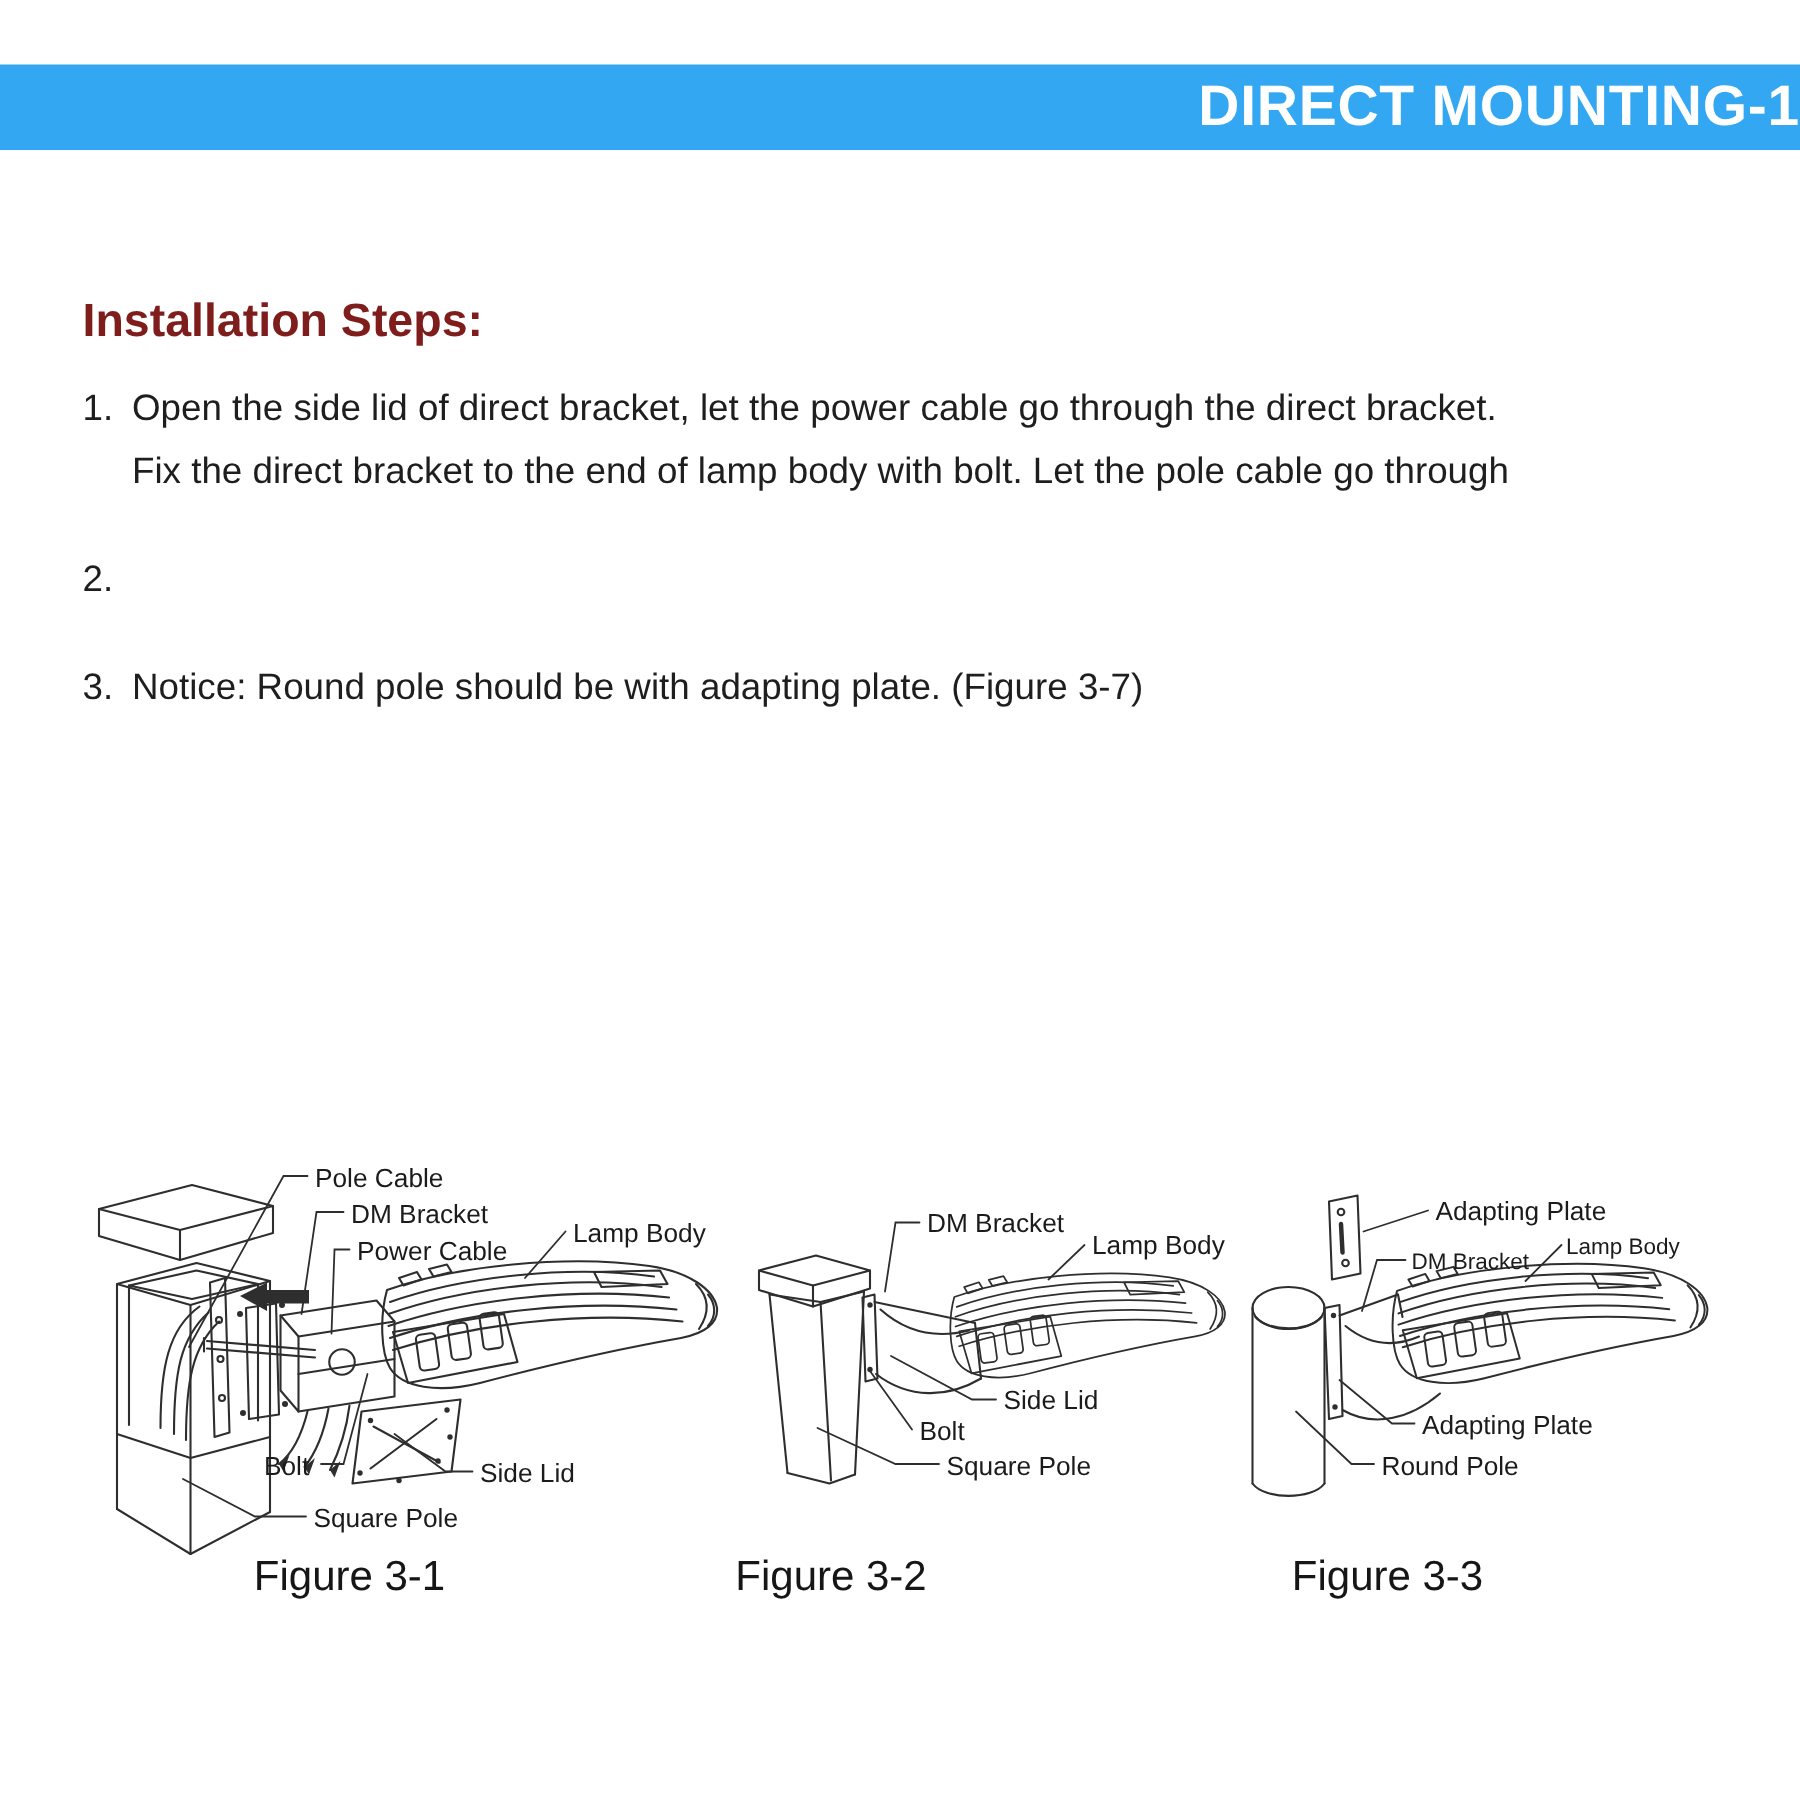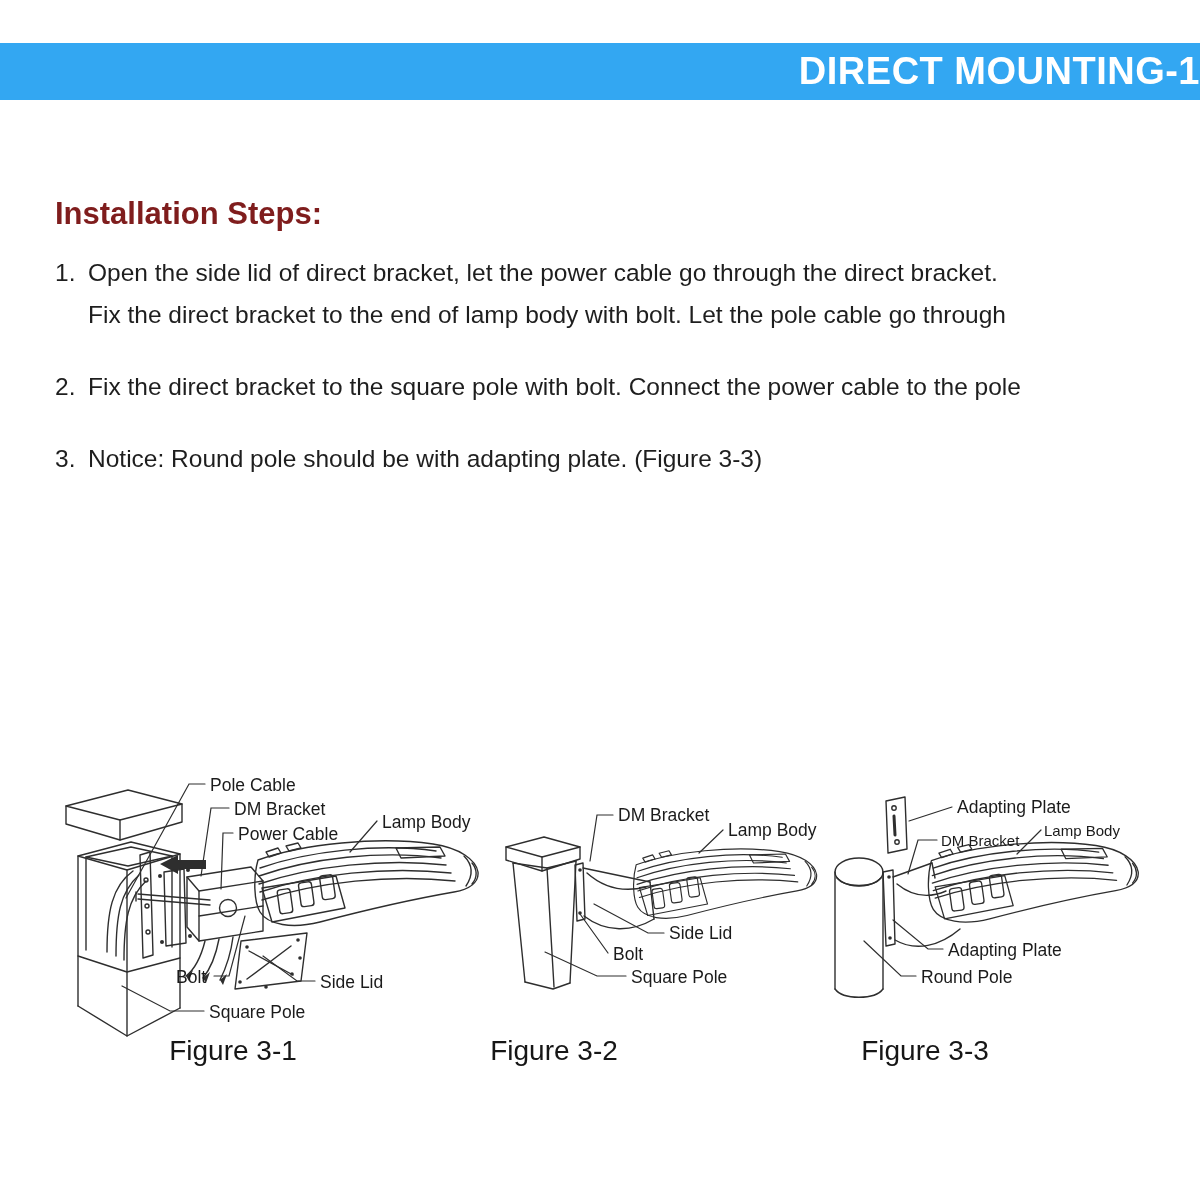--- a/index.html
+++ b/index.html
@@ -64,27 +64,26 @@
     <div class="step">
       <span class="step-num">1.</span>
       <div class="step-lines">
         <div class="line">Open the side lid of direct bracket, let the power cable go through the direct bracket.</div>
         <div class="line">Fix the direct bracket to the end of lamp body with bolt. Let the pole cable go through</div>
       </div>
     </div>
     <div class="step">
       <span class="step-num">2.</span>
       <div class="step-lines">
-        <div class="line">Fix the direct bracket to the square pole with bolt. Connect the power cable to the pole</div>
       </div>
     </div>
     <div class="step">
       <span class="step-num">3.</span>
       <div class="step-lines">
-        <div class="line">Notice: Round pole should be with adapting plate. (Figure 3-3)</div>
+        <div class="line">Notice: Round pole should be with adapting plate. (Figure 3-7)</div>
       </div>
     </div>
   </div>
 
   <svg class="fig" style="left:40px;top:765px" width="460" height="310" viewBox="40 765 460 310">
     <g class="art">
 
       <g>
         <path d="M 66,806 L 128,790 L 182,804 L 120,820 Z"></path>
         <path d="M 66,806 L 66,824 L 120,840 L 182,822 L 182,804"></path>

